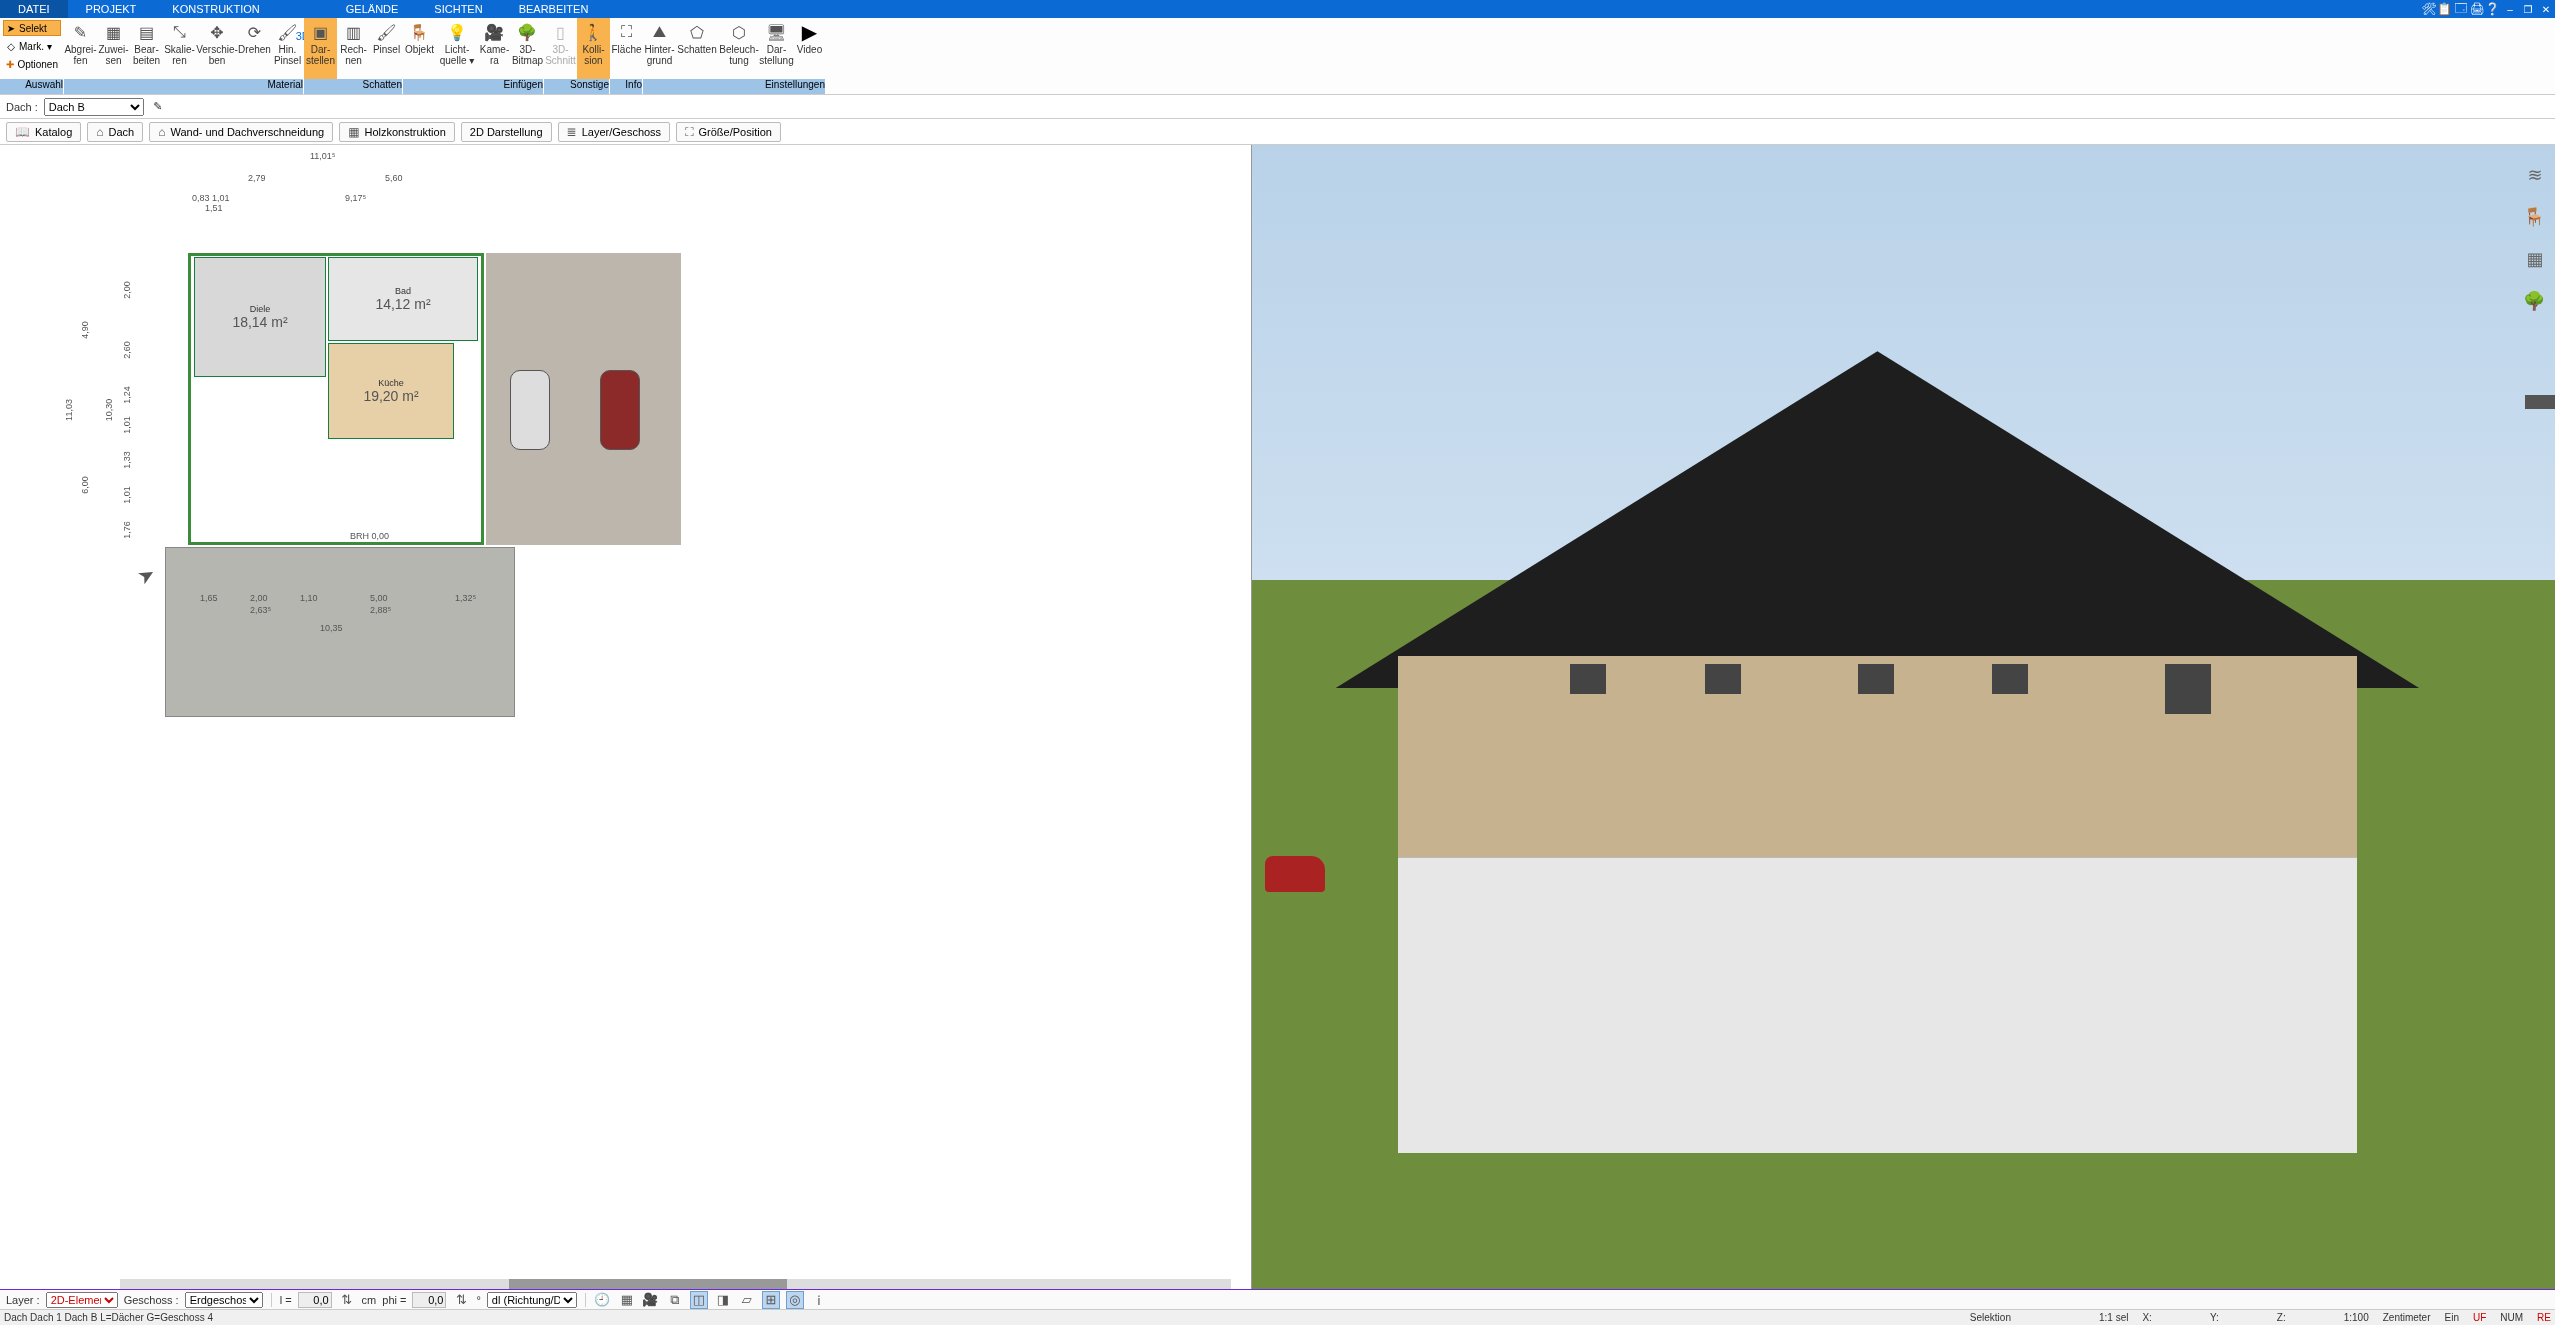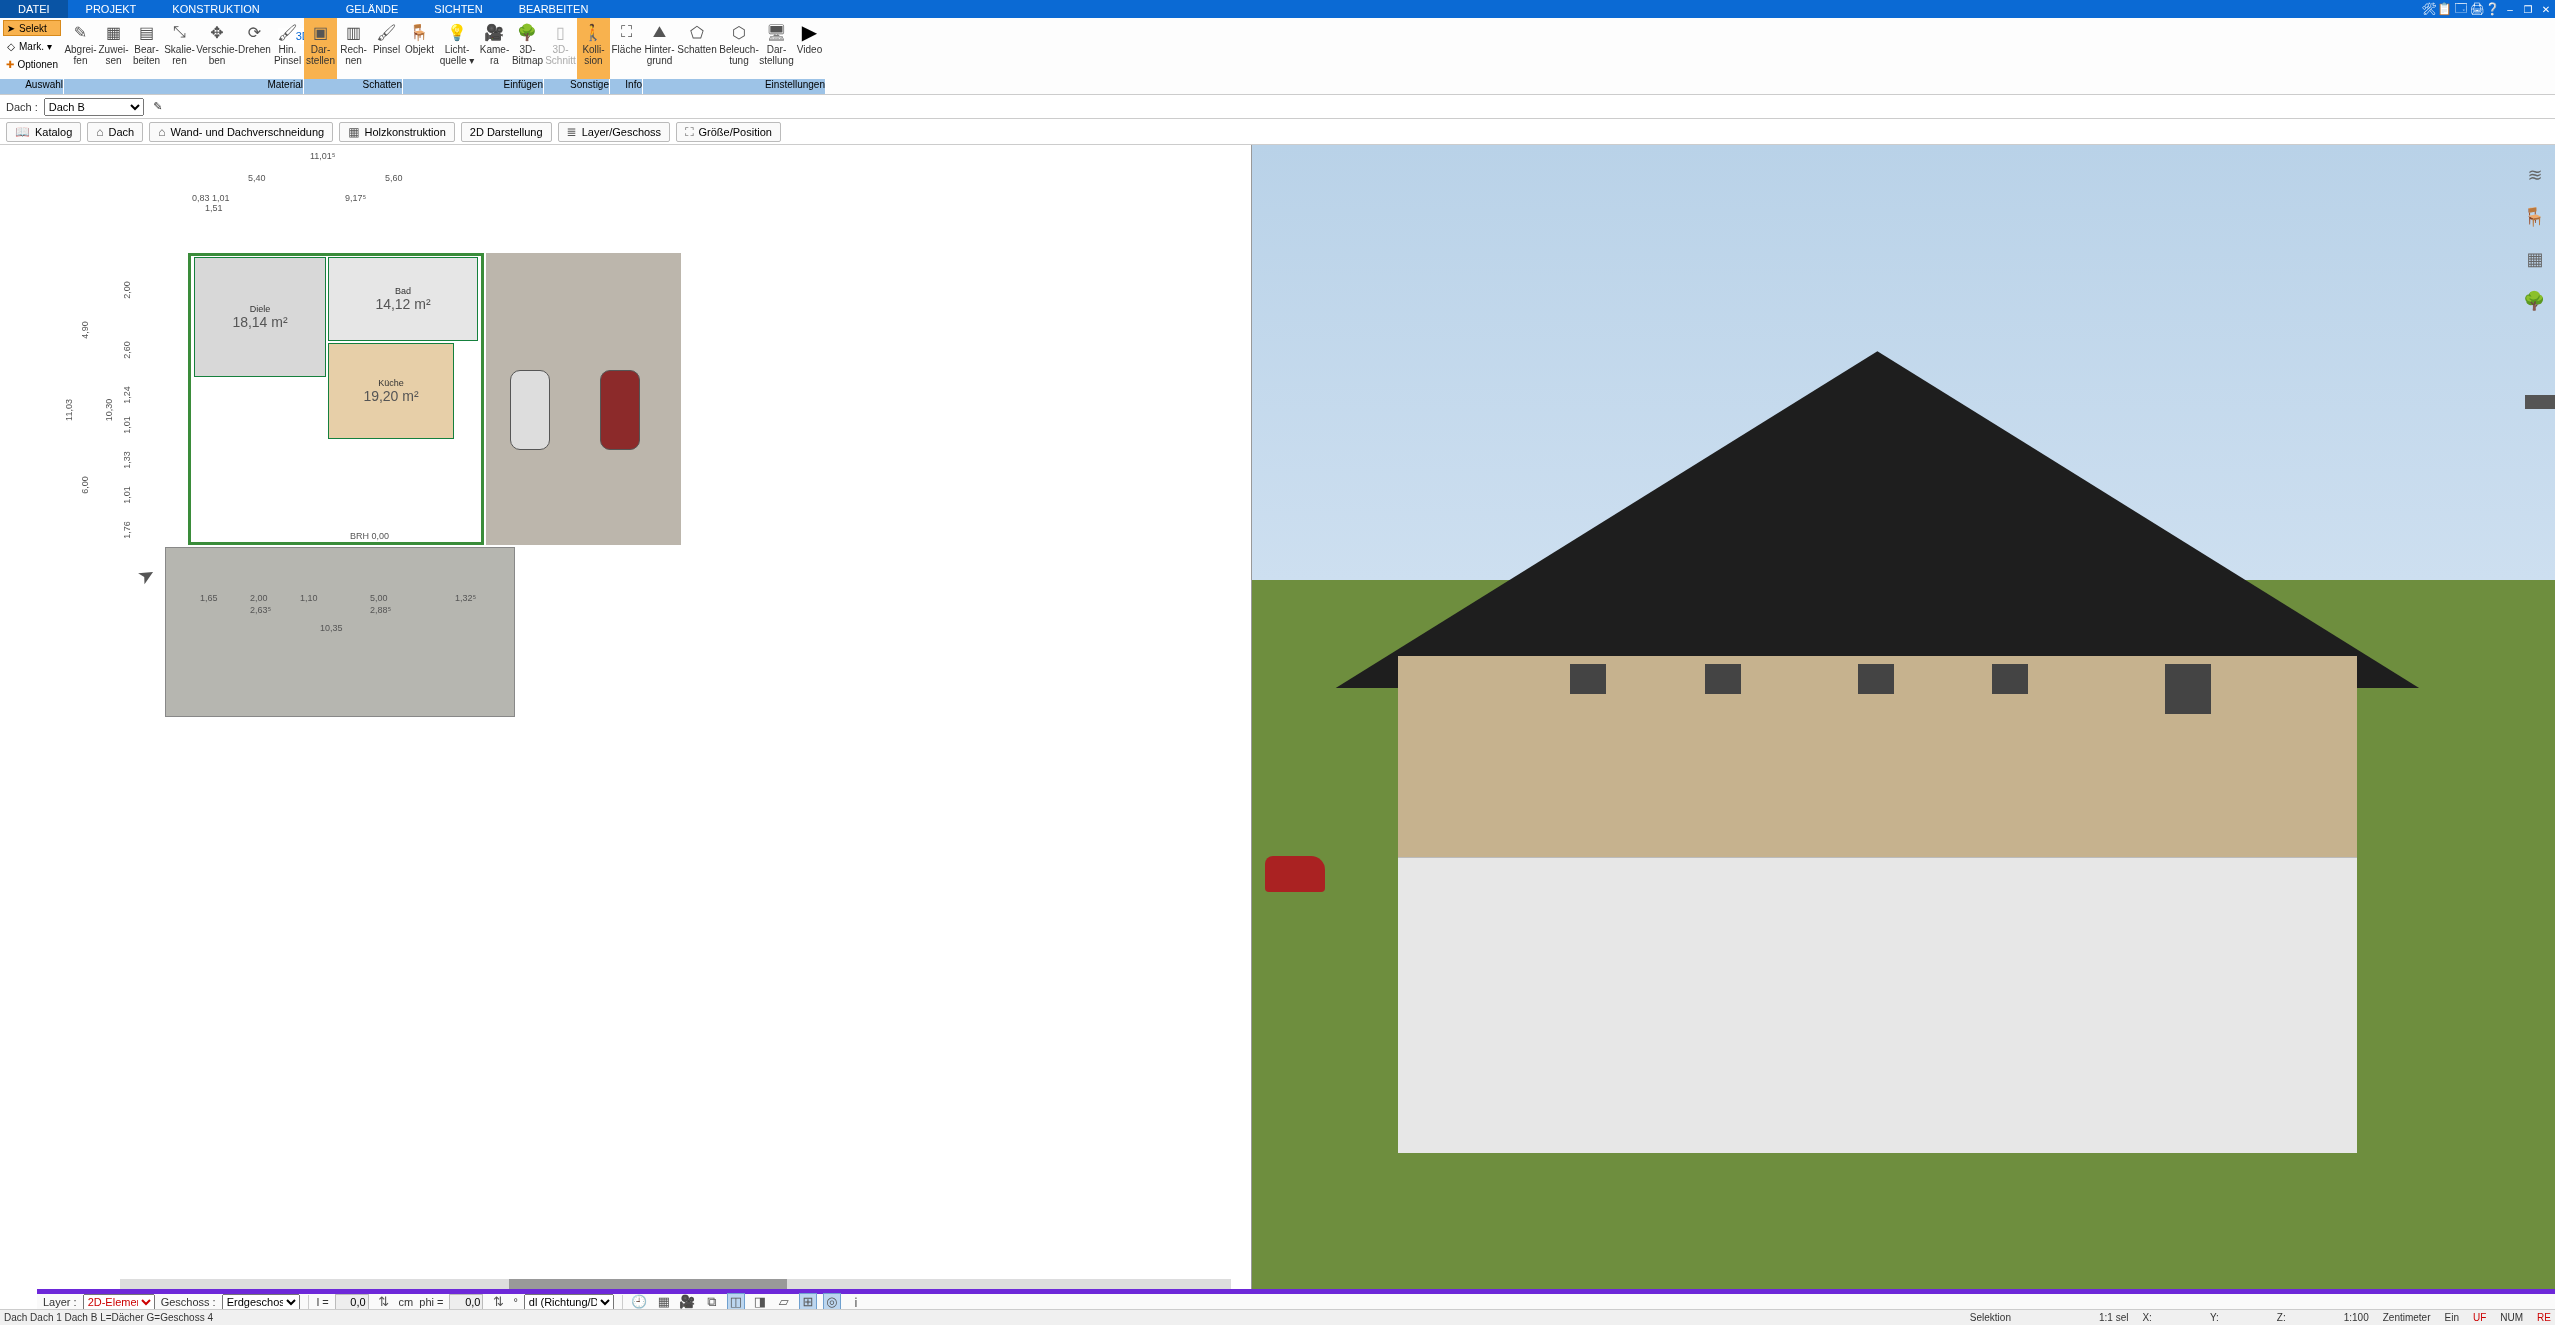--- a/index.html
+++ b/index.html
@@ -67,21 +67,21 @@
 #lower{ position:absolute; left:4%; right:4%; top:63%; bottom:0; background:#e7e7e7; border-top:1px solid #bbb;}
 .win3d{ position:absolute; width:36px; height:30px; background:#444; top:8px;}
 #car3d{ position:absolute; left:1%; top:62%; width:60px; height:36px; background:#a22; border-radius:8px 14px 4px 4px; }
 
 
 #right-icons{ position:absolute; top:150px; right:0; width:40px; display:flex; flex-direction:column; align-items:center; gap:20px; padding-top:14px;}
 #right-icons .rico{ width:22px; height:22px; display:flex; align-items:center; justify-content:center; font-size:18px; color:#666; cursor:pointer;}
 #right-handle{ position:absolute; right:0; top:395px; width:30px; height:14px; background:#555;}
 
 
-#bottom-bar { position:absolute; left:0; right:0; bottom:16px; height:20px; border-top:5px solid #6d28d9; display:flex; align-items:center; padding:0 6px; gap:6px; font-size:11px; color:#333; background:#fafafa;margin-left:37px;}
+#bottom-bar { position:absolute; left:0; right:0; bottom:16px; height:20px; border-top:1px solid #6d28d9; display:flex; align-items:center; padding:0 6px; gap:6px; font-size:11px; color:#333; background:#fafafa;}
 #bottom-bar select, #bottom-bar input { height:16px; font-size:11px; }
 #bottom-bar input.num { width:34px; background:#eee; border:1px solid #bbb; text-align:right; padding-right:2px;}
 #bottom-bar .bico{ width:18px; height:18px; display:flex; align-items:center; justify-content:center; font-size:13px; color:#555; cursor:pointer;}
 #bottom-bar .bico.on{ background:#bcd6ef; border:1px solid #6fa0cf;}
 #bottom-bar .sep{ width:1px; height:14px; background:#ccc; margin:0 2px;}
 
 
 #status-bar { position:absolute; left:0; right:0; bottom:0; height:16px; background:#f0f0f0; border-top:1px solid #ccc; display:flex; align-items:center; font-size:10px; color:#333; padding:0 4px; gap:14px;}
 #status-bar .grow{ flex:1;}
 #status-bar .red{ color:#c00;}
@@ -304,21 +304,21 @@
       <span class="tico">⛶</span>
       <span>Größe/Position</span>
     </div>
 </div>
 
 <div id="main">
 
   <div id="left-pane">
 
     <div class="dim-text" style="left:310px; top:6px;">11,01⁵</div>
-    <div class="dim-text" style="left:248px; top:28px;">5,40</div>
+    <div class="dim-text" style="left:248px; top:28px;">2,79</div>
     <div class="dim-text" style="left:385px; top:28px;">5,60</div>
     <div class="dim-text" style="left:345px; top:48px;">9,17⁵</div>
     <div class="dim-text" style="left:192px; top:48px;">0,83  1,01</div>
     <div class="dim-text" style="left:205px; top:58px;">1,51</div>
 
     <div class="dim-text" style="left:58px; top:260px; transform:rotate(-90deg);">11,03</div>
     <div class="dim-text" style="left:76px; top:180px; transform:rotate(-90deg);">4,90</div>
     <div class="dim-text" style="left:76px; top:335px; transform:rotate(-90deg);">6,00</div>
     <div class="dim-text" style="left:118px; top:140px; transform:rotate(-90deg);">2,00</div>
     <div class="dim-text" style="left:118px; top:200px; transform:rotate(-90deg);">2,60</div>

